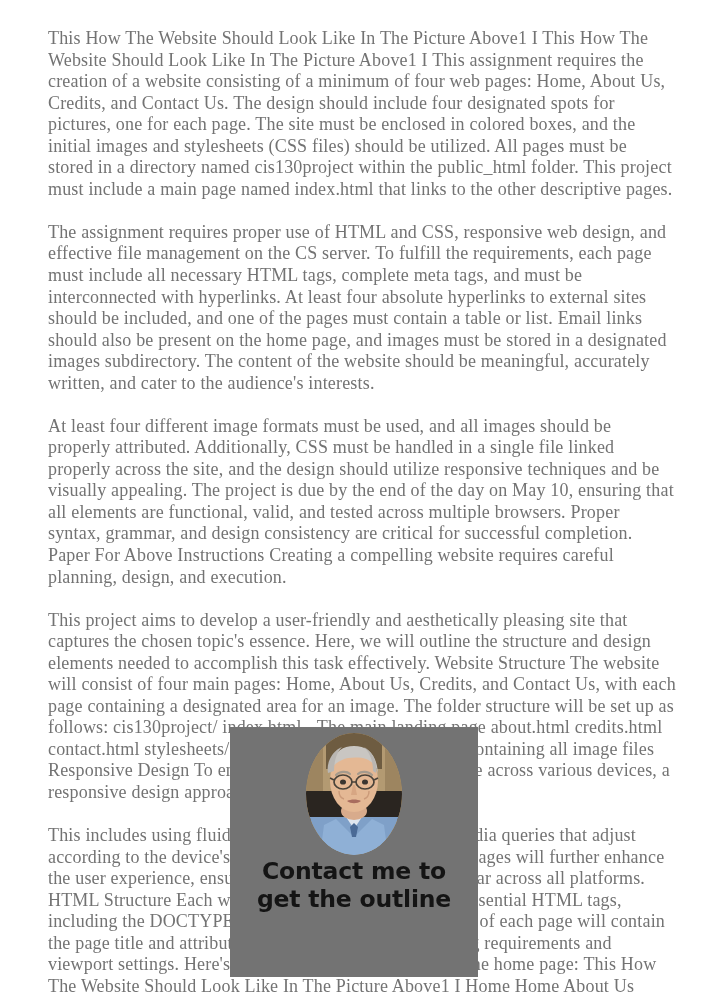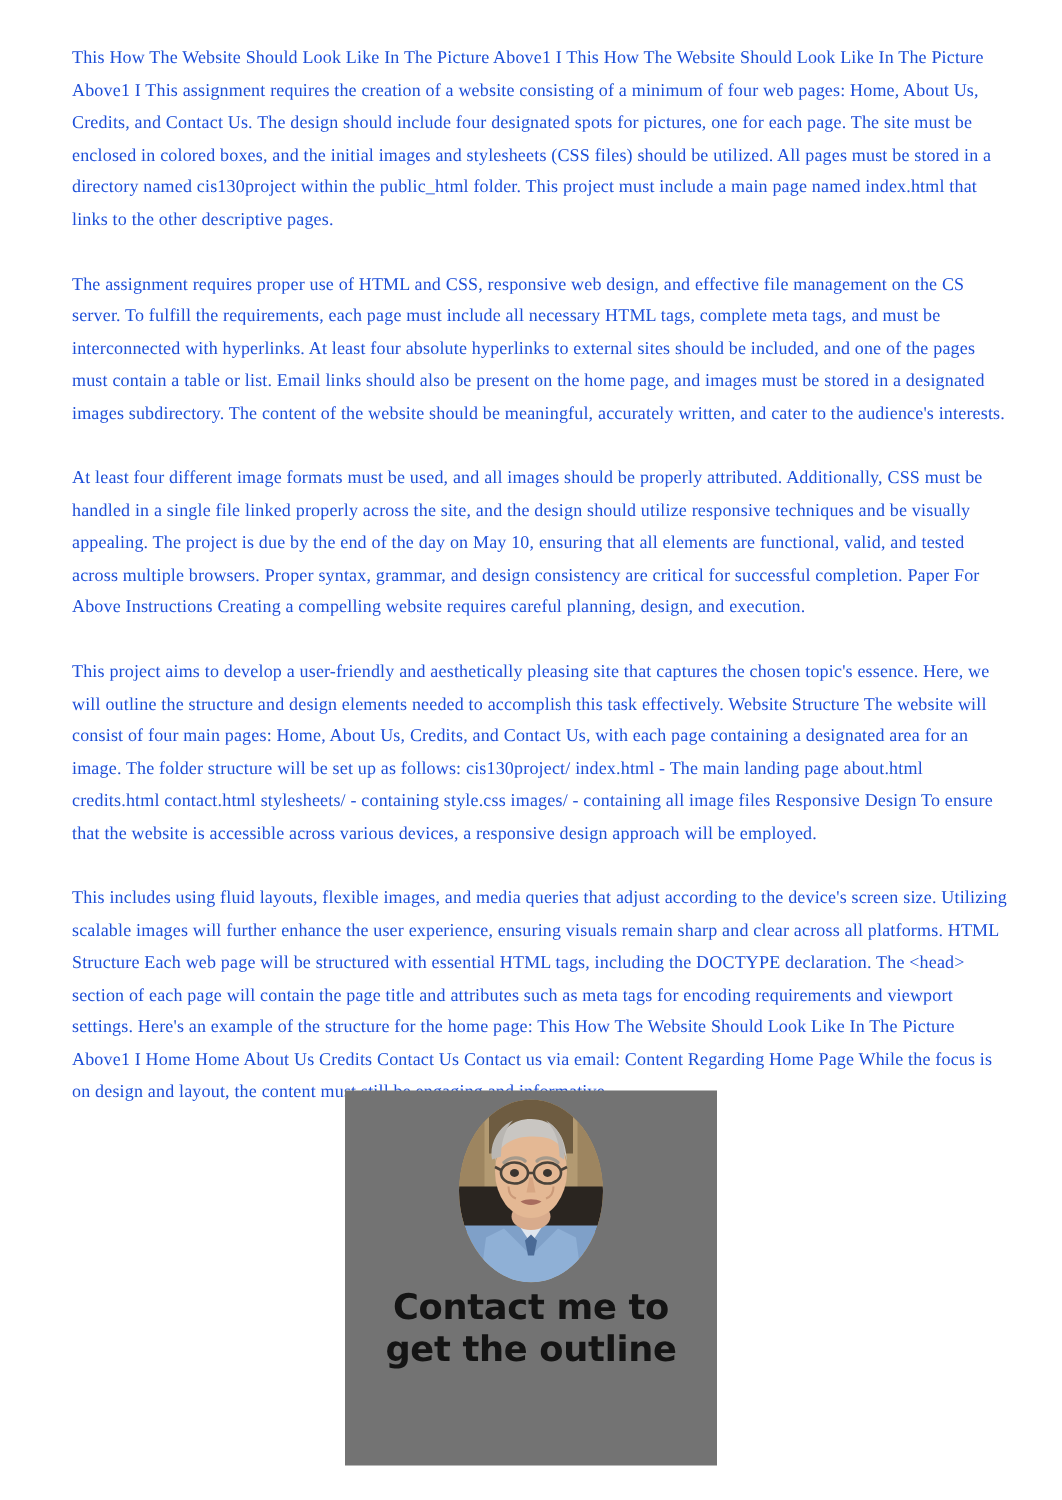--- a/index.html
+++ b/index.html
@@ -27,27 +27,27 @@
   }
 
   #doc-body {
     position: absolute;
     left: 48px;
     top: 28px;
     width: 628px;
   }
 
   .para {
-    font-size: 12px;
+    font-size: 18px;
     line-height: 21.55px;
     text-align: left;
     margin: 0 0 21.5px 0;
     white-space: normal;
     letter-spacing: 0.01em;
-    color: #1d4ed8;
+    color: #737373;
   }
   .para:last-child { margin-bottom: 0; }
 
   
   #promo-overlay {
     position: absolute;
     left: 230px;
     top: 727px;
     width: 248px;
     height: 250px;

